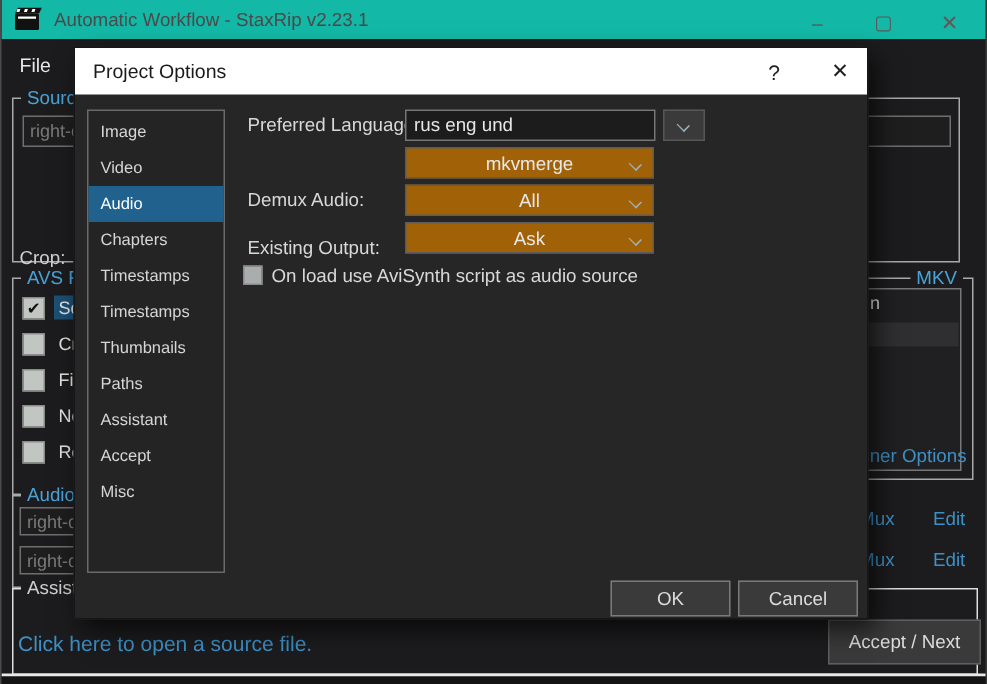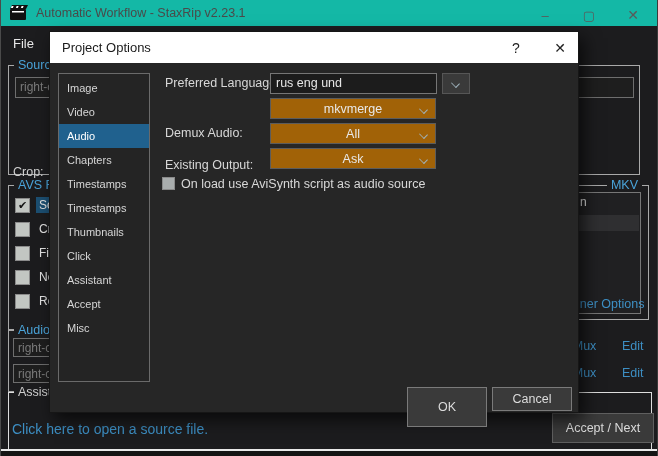--- a/index.html
+++ b/index.html
@@ -135,21 +135,21 @@
     <div class="dlg-close">✕</div>
 
     <div class="sidebar">
       <div class="side-item">Image</div>
       <div class="side-item">Video</div>
       <div class="side-item sel">Audio</div>
       <div class="side-item">Chapters</div>
       <div class="side-item">Timestamps</div>
       <div class="side-item">Timestamps</div>
       <div class="side-item">Thumbnails</div>
-      <div class="side-item">Click</div>
+      <div class="side-item">Paths</div>
       <div class="side-item">Assistant</div>
       <div class="side-item">Accept</div>
       <div class="side-item">Misc</div>
     </div>
 
     <div class="fld-label" style="top:44px;">Preferred Languages:</div>
     <div class="dlg-in" style="left:220px;top:41px;width:167px;height:21px;">rus eng und</div>
     <div class="ddbtn" style="left:392px;top:41px;width:28px;height:21px;">
       <span class="chev" style="right:10px;top:6px;"></span>
     </div>
@@ -167,17 +167,17 @@
 
     <div class="fld-label" style="top:126px;">Existing Output:</div>
     <div class="combo" style="left:220px;top:116px;width:166px;height:21px;">
       <span>Ask</span>
       <span class="chev"></span>
     </div>
 
     <div class="dcb" style="left:112px;top:145px;"></div>
     <div class="dcb-lbl" style="left:131px;top:145px;">On load use AviSynth script as audio source</div>
 
-    <div class="btn" style="left:357px;top:355px;width:80px;height:40px;border-color:#7a7a7a;">OK</div>
+    <div class="btn" style="left:357px;top:355px;width:80px;height:24px;border-color:#7a7a7a;">OK</div>
     <div class="btn" style="left:442px;top:355px;width:80px;height:24px;border-color:#7a7a7a;">Cancel</div>
   </div>
 
 </div>
 
 </body></html>

